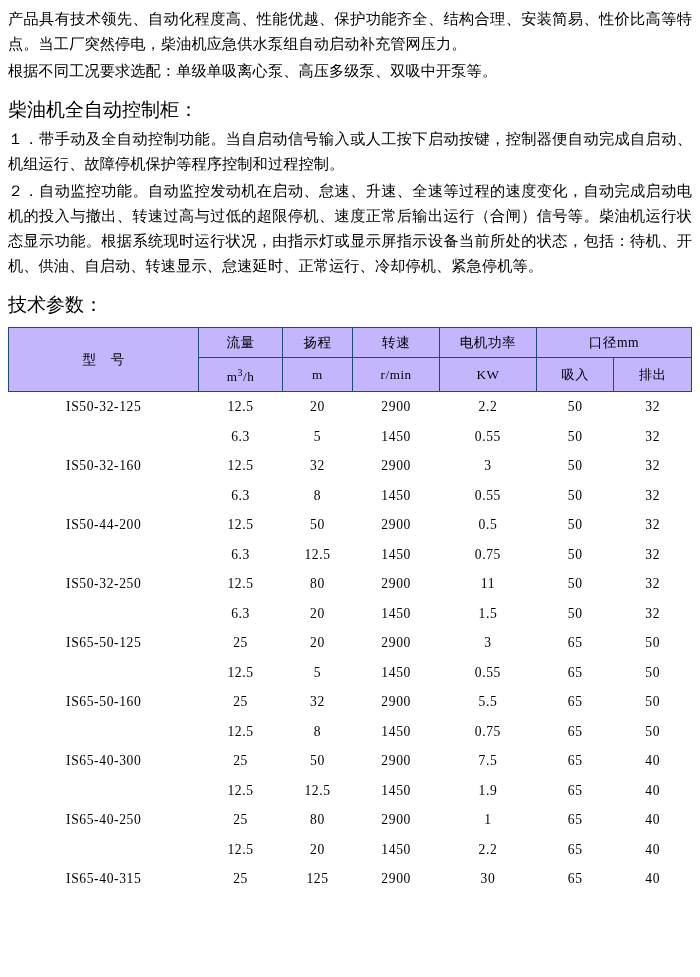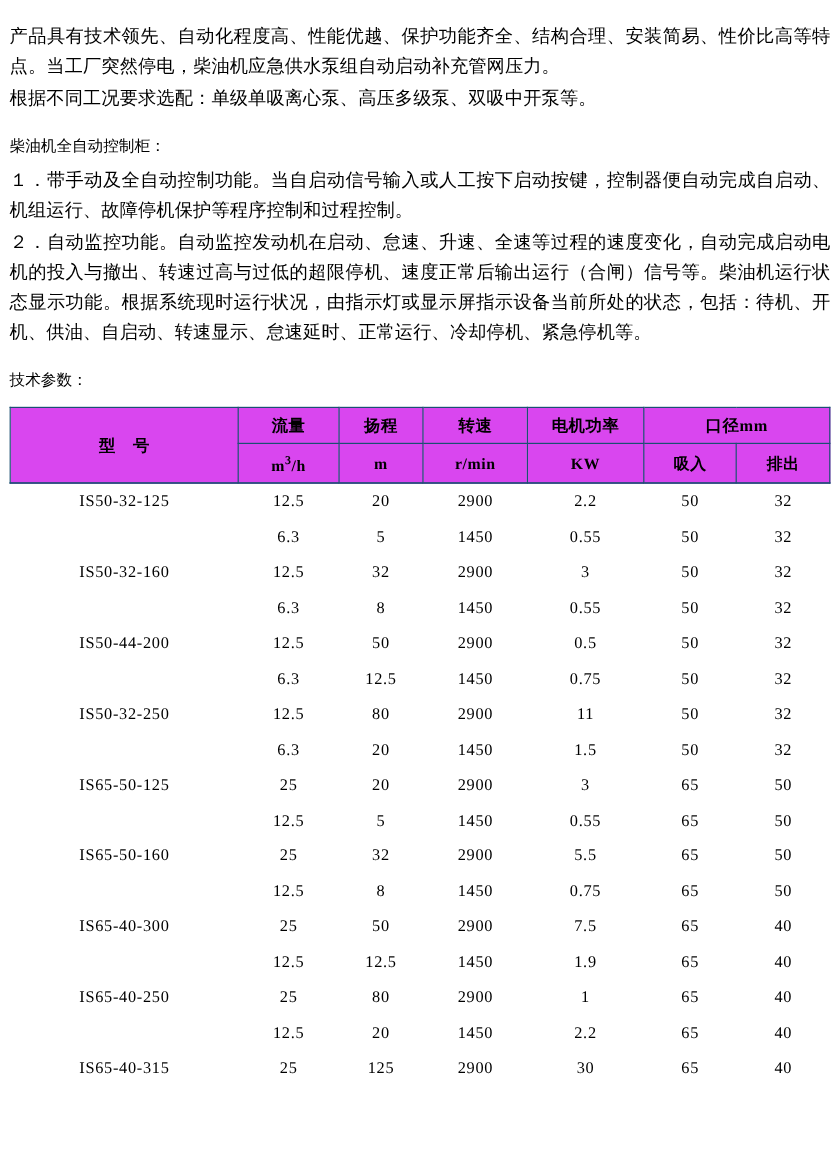--- a/index.html
+++ b/index.html
@@ -9,56 +9,56 @@
   }
   body {
     width: 700px;
     font-family: "Liberation Serif", "DejaVu Serif", serif;
     color: #000000;
   }
   .page {
     width: 700px;
     min-height: 977px;
     box-sizing: border-box;
-    padding: 18px 8px 0 8px;
+    padding: 6px 8px 0 8px;
     position: relative;
   }
   p.para {
     margin: 0 0 2px 0;
     font-size: 15.2px;
     line-height: 25px;
     text-align: justify;
     text-justify: inter-ideograph;
     letter-spacing: 0.1px;
   }
   p.spaced {
     margin-top: 0;
   }
   .heading {
     margin: 14px 0 4px 0;
-    font-size: 13px;
+    font-size: 19px;
     line-height: 25px;
     font-weight: normal;
   }
   table.specs {
     border-collapse: collapse;
     width: 100%;
     margin-top: 10px;
     font-size: 13.6px;
   }
   table.specs th, table.specs td {
     border: 1px solid #1b4f72;
     text-align: center;
     vertical-align: middle;
     padding: 0;
   }
   table.specs thead th {
-    background: #d946ef;
+    background: #c4b5fd;
     color: #000000;
-    font-weight: bold;
+    font-weight: normal;
     height: 29px;
     line-height: 29px;
     letter-spacing: 0.5px;
   }
   table.specs thead th.tall {
     height: 58px;
   }
   table.specs tbody td {
     border: none;
     height: 29.5px;

